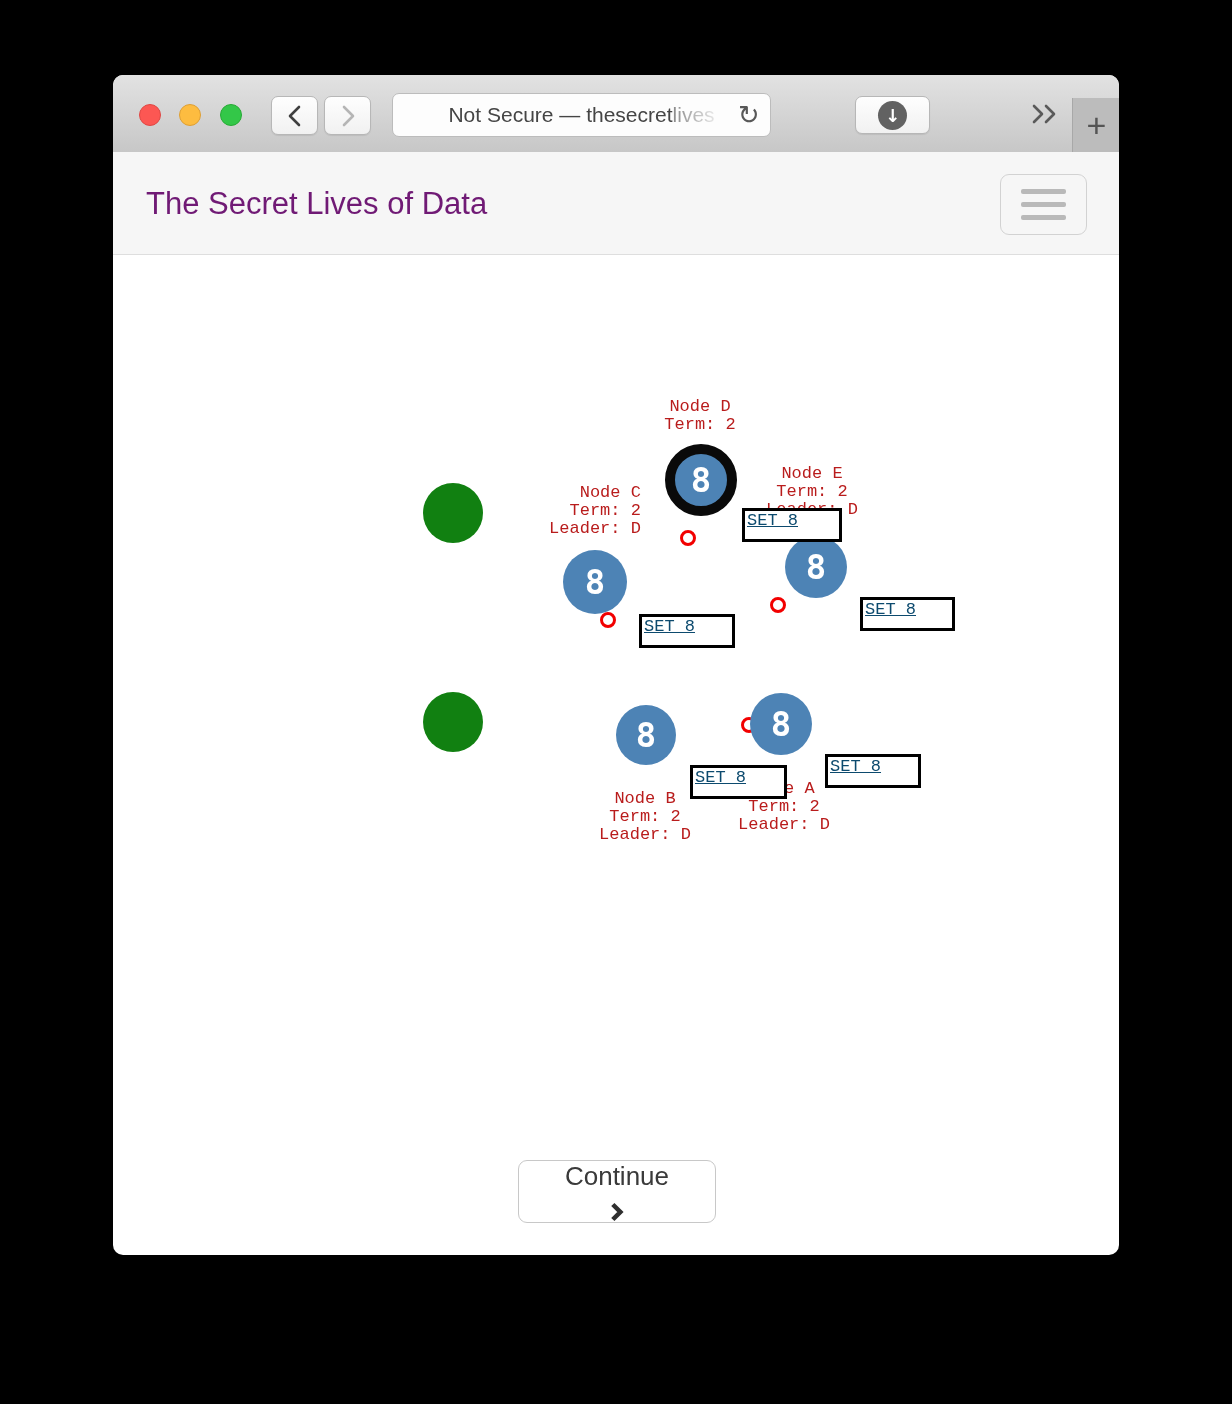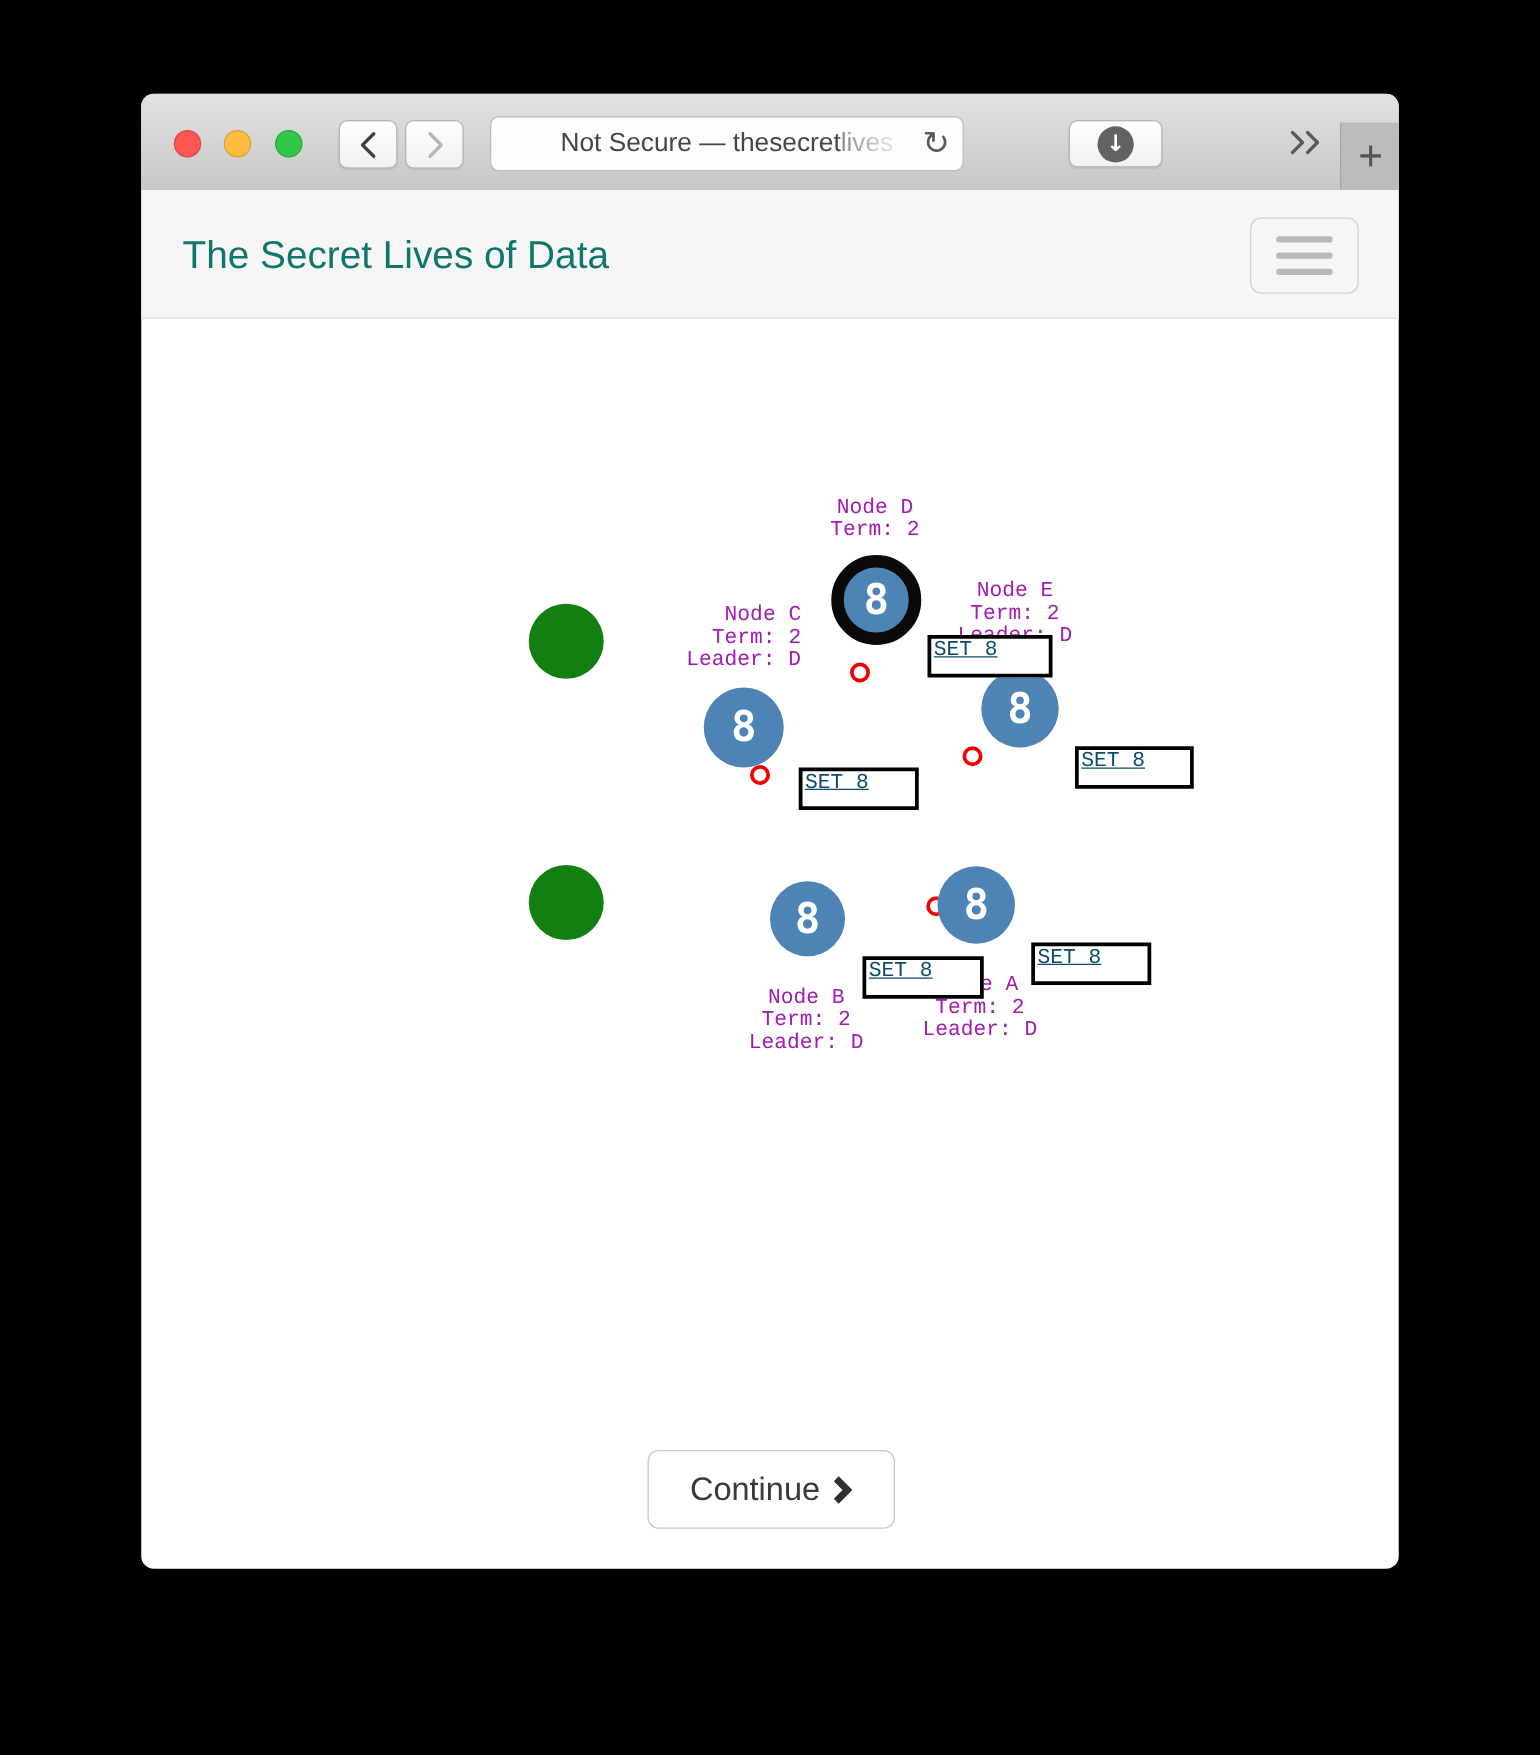--- a/index.html
+++ b/index.html
@@ -51,33 +51,33 @@
     position:absolute;left:959px;top:23px;width:47px;height:54px;background:#bcbcbc;
     border-left:1px solid #a8a8a8;display:flex;align-items:center;justify-content:center;
     font-size:34px;font-weight:300;color:#545454;
   }
   
   .page-header{
     position:absolute;left:0;top:77px;width:100%;height:103px;background:#f6f6f6;
     border-bottom:1px solid #dedede;box-sizing:border-box;
   }
   .site-title{position:absolute;left:33px;top:0;height:79px;line-height:103px;
-    font-size:31px;color:#0f766e;}
+    font-size:31px;color:#701a75;}
   .hamburger{
     position:absolute;left:887px;top:22px;width:87px;height:61px;box-sizing:border-box;
     border:1px solid #d2d2d2;border-radius:9px;background:transparent;
     display:flex;flex-direction:column;align-items:center;justify-content:center;gap:8px;
   }
   .hamburger .bar{width:45px;height:5px;background:#b9b9b9;border-radius:2px;}
   
   .viz{position:absolute;left:0;top:0;width:100%;height:100%;}
   .node-label{
     position:absolute;transform:translateX(-50%);z-index:1;
     font-family:"Liberation Mono","DejaVu Sans Mono",monospace;
-    font-size:17px;line-height:18px;color:#a21caf;text-align:center;white-space:pre;
+    font-size:17px;line-height:18px;color:#b91c1c;text-align:center;white-space:pre;
   }
   .msg-dot{position:absolute;width:10px;height:10px;border-radius:50%;
     background:#fff;box-sizing:content-box;z-index:2;}
   .circle{position:absolute;border-radius:50%;z-index:3;
     display:flex;align-items:center;justify-content:center;
     font-family:"DejaVu Sans Mono","Liberation Mono",monospace;
     font-weight:bold;font-size:34px;color:#fff;box-sizing:content-box;}
   .set-box{position:absolute;height:34px;box-sizing:border-box;background:#fff;
     border:3px solid #000;z-index:4;
     font-family:"Liberation Mono","DejaVu Sans Mono",monospace;
@@ -85,21 +85,21 @@
     text-decoration:underline;padding:0 0 0 2px;overflow:hidden;white-space:pre;}
   
   .caption{
     position:absolute;left:0;top:930px;width:100%;text-align:center;
     font-size:58px;line-height:66px;font-weight:bold;color:#3a3a3a;letter-spacing:-1.5px;
   }
   .continue-btn{
     position:absolute;left:405px;top:1085px;width:198px;height:63px;box-sizing:border-box;
     background:#fff;border:1px solid #c8c8c8;border-radius:9px;
     display:flex;align-items:center;justify-content:center;gap:10px;
-    font-size:26px;color:#3a3a3a;cursor:pointer;
+    font-size:26px;color:#3a3a3a;cursor:pointer;flex-direction:column;
   }
   svg{display:block;}
 </style>
 </head>
 <body>
 
 <div class="window">
 
   <div class="toolbar">
     <div class="tl red"></div>

